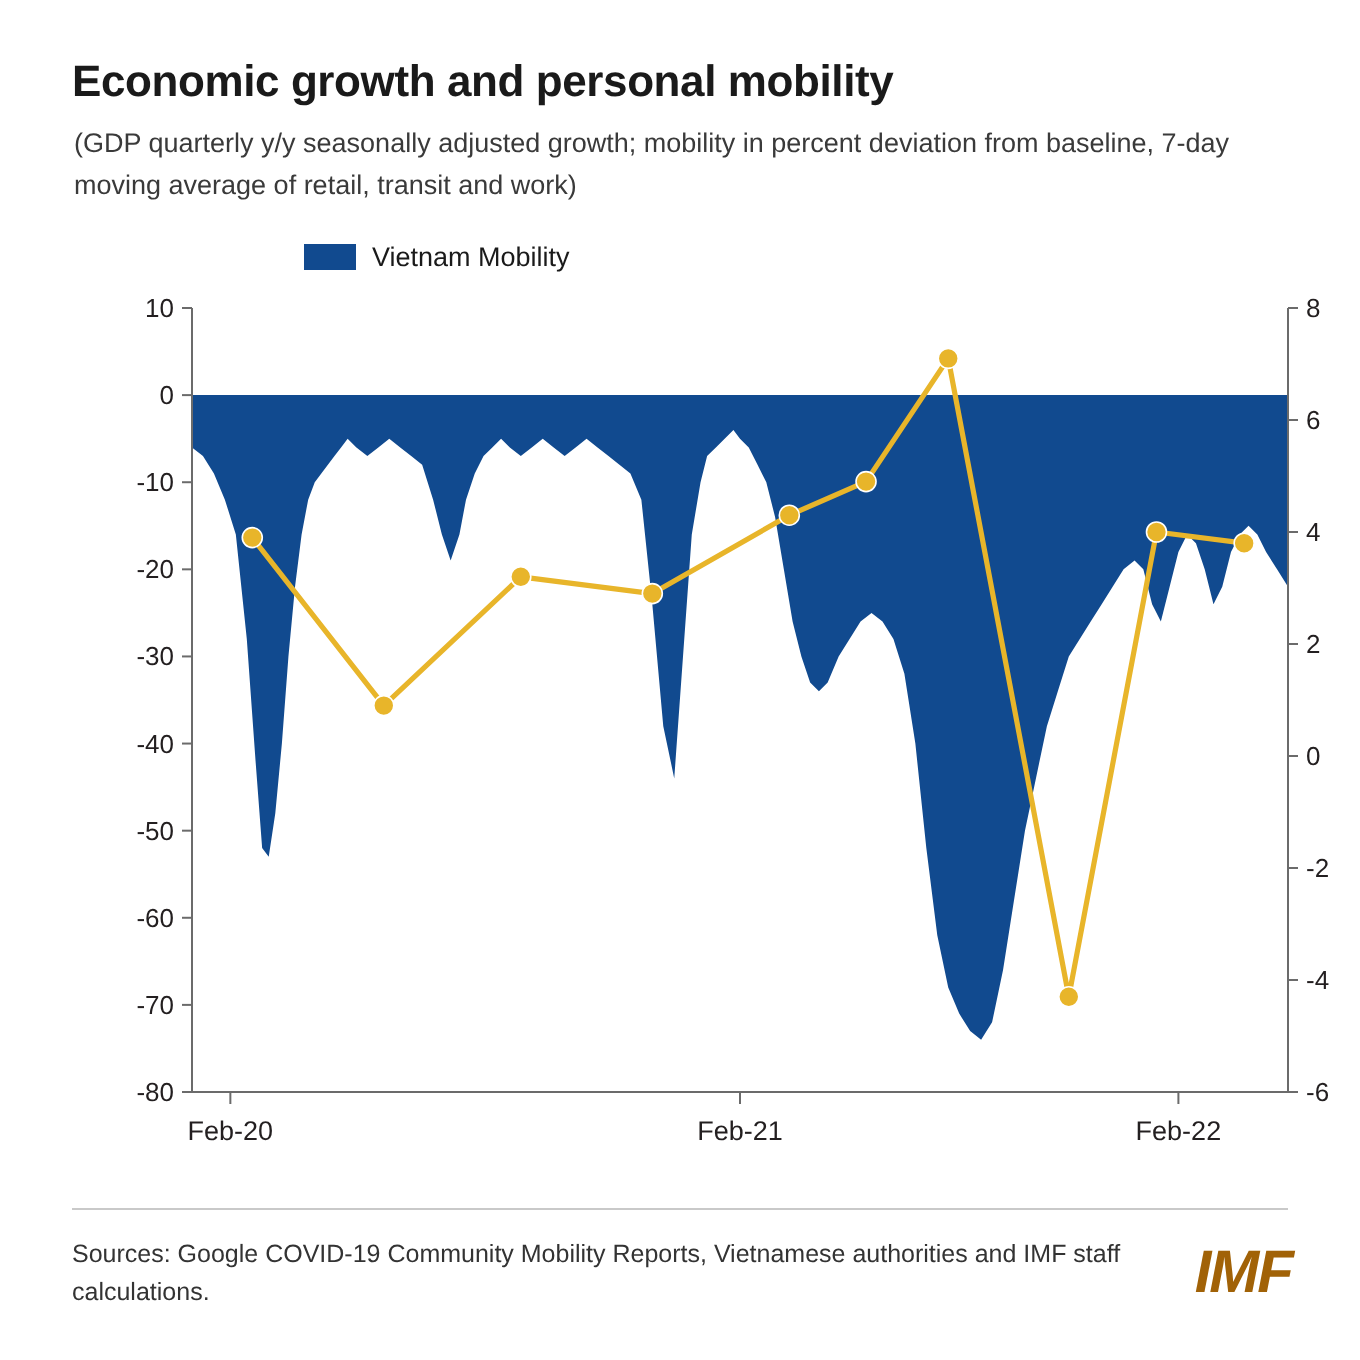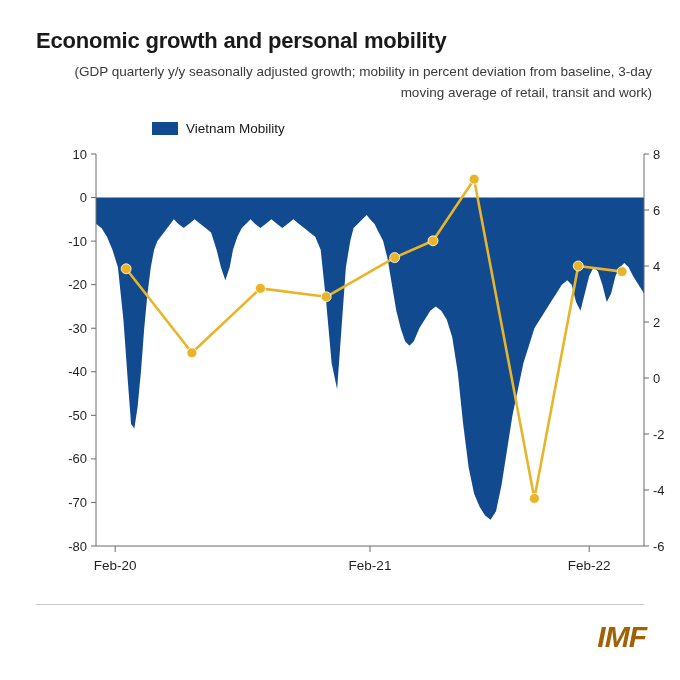--- a/index.html
+++ b/index.html
@@ -13,21 +13,20 @@
     font-family: "Liberation Sans", sans-serif;
     color: #231f20;
     position: relative;
     overflow: hidden;
   }
   .page {
     position: absolute;
     left: 0; top: 0;
     width: 680px;
     height: 680px;
-    text-align: right;
   }
   .title {
     position: absolute;
     left: 36px;
     top: 28px;
     font-size: 22px;
     font-weight: bold;
     letter-spacing: -0.2px;
     color: #1a1a1a;
   }
@@ -124,21 +123,21 @@
   text {
     font-family: "Liberation Sans", sans-serif;
   }
 </style>
 </head>
 <body>
 
 <div class="page">
 
   <div class="title">Economic growth and personal mobility</div>
-  <div class="subtitle">(GDP quarterly y/y seasonally adjusted growth; mobility in percent deviation from baseline, 3-day moving average of retail, transit and work)</div>
+  <div class="subtitle">(GDP quarterly y/y seasonally adjusted growth; mobility in percent deviation from baseline, 7-day moving average of retail, transit and work)</div>
 
   <div class="chart-area">
 
     <div class="legend">
       <div class="legend-row">
         <span class="legend-swatch-bar"></span>
         <span>Vietnam Mobility</span>
       </div>
     </div>
 
@@ -197,15 +196,16 @@
         <circle cx="362.66" cy="151.60" r="5" fill="#e8b52a" stroke="#ffffff" stroke-width="0.8"></circle>
         <circle cx="401.02" cy="134.80" r="5" fill="#e8b52a" stroke="#ffffff" stroke-width="0.8"></circle>
         <circle cx="442.12" cy="73.20" r="5" fill="#e8b52a" stroke="#ffffff" stroke-width="0.8"></circle>
         <circle cx="502.40" cy="392.40" r="5" fill="#e8b52a" stroke="#ffffff" stroke-width="0.8"></circle>
         <circle cx="546.24" cy="160.00" r="5" fill="#e8b52a" stroke="#ffffff" stroke-width="0.8"></circle>
         <circle cx="590.08" cy="165.60" r="5" fill="#e8b52a" stroke="#ffffff" stroke-width="0.8"></circle>
       </svg>
   </div>
 
   <div class="rule"></div>
+  <div class="sources">Sources: Google COVID-19 Community Mobility Reports, Vietnamese authorities and IMF staff calculations.</div>
   <div class="imf-logo">IMF</div>
 
 </div>
 
 </body></html>

